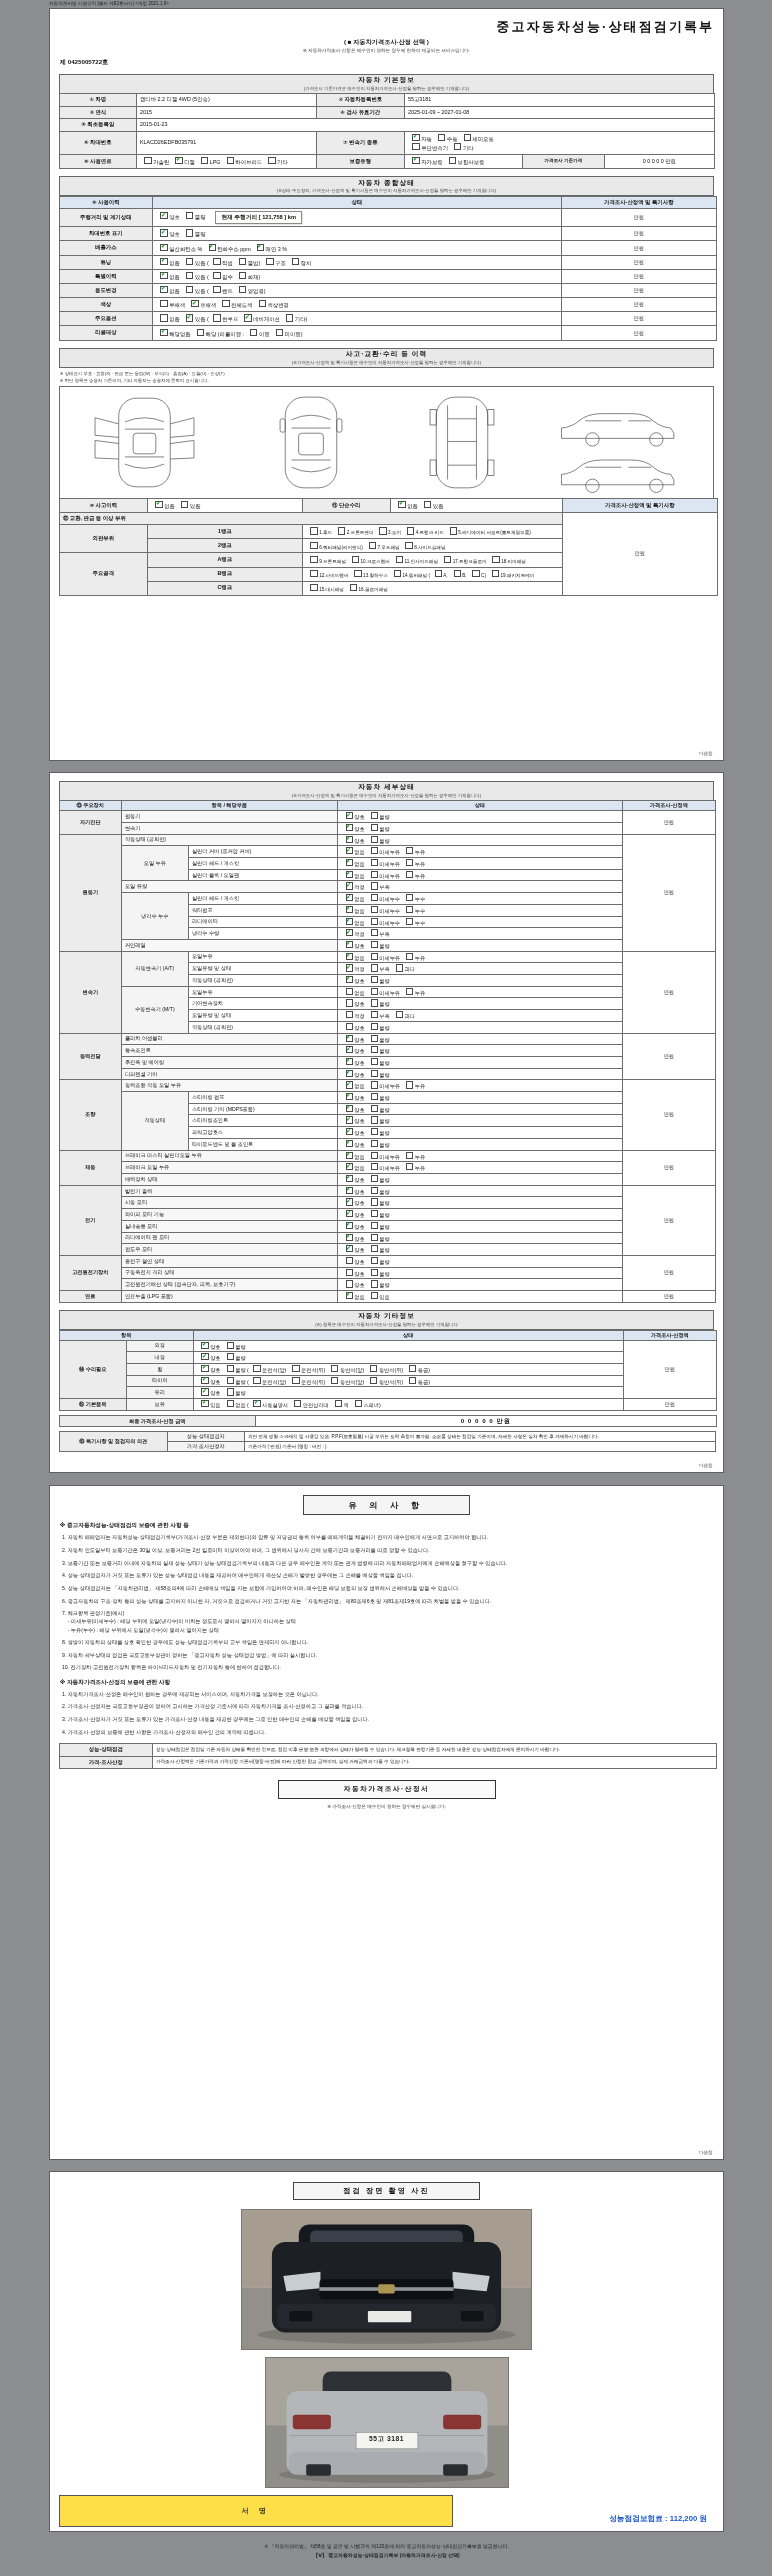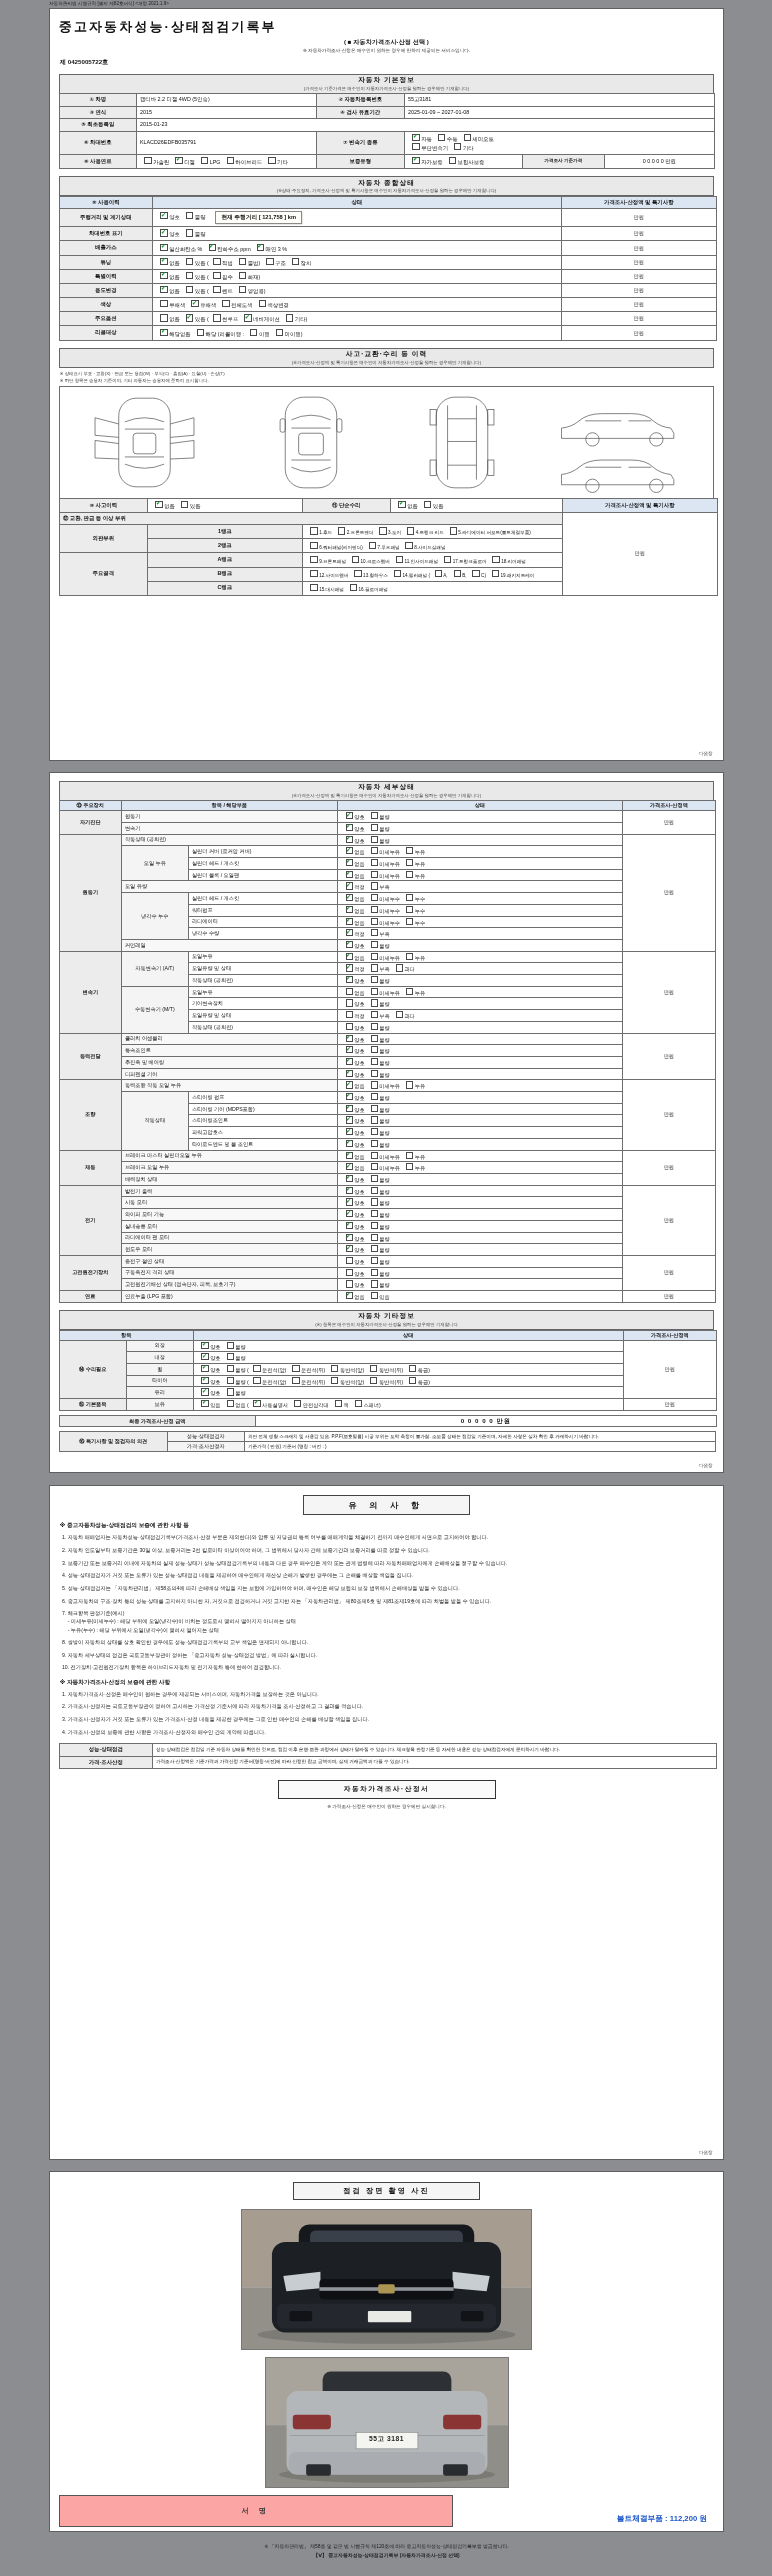--- a/index.html
+++ b/index.html
@@ -9,21 +9,21 @@
     font-family:"Liberation Sans","DejaVu Sans",sans-serif;
     color:#111;
   }
   .meta-line{width:675px;margin:1px auto 2.1px auto;font-size:4.6px;color:#1c1c1c;}
   .page{
     width:675px;margin:0 auto 11.3px auto;background:#fff;
     border:0.5px solid #5f5f5f;box-sizing:border-box;
     padding:6.2px 8.8px;overflow:hidden;position:relative;
   }
   .p1{height:753px}.p2{height:701px}.p3{height:675px}.p4{height:361px}
-  .title{text-align:left;font-size:13px;font-weight:bold;letter-spacing:2.1px;margin-top:3.1px;}
+  .title{text-align:right;font-size:13px;font-weight:bold;letter-spacing:2.1px;margin-top:3.1px;}
   .subtitle{text-align:center;font-size:6.2px;font-weight:bold;margin-top:2.1px;}
   .subnote{text-align:center;font-size:4.6px;color:#333;margin-top:1px;}
   .docno{font-size:6.2px;font-weight:bold;margin:4.1px 0 3.1px 1px;}
   .sec{border:0.5px solid #666;background:#e9e9e9;text-align:center;padding:1.5px 0 2.1px 0;margin-top:7.2px;}
   .sec-t{display:block;font-size:6.7px;font-weight:bold;letter-spacing:1px;}
   .sec-n{display:block;font-size:4.4px;color:#444;margin-top:0.5px;}
   table{border-collapse:collapse;width:100%;table-layout:fixed;margin-top:-0.5px;}
   td{border:0.5px solid #6e6e6e;padding:2.1px 3.1px;font-size:5.4px;text-align:center;vertical-align:middle;line-height:1.35;word-break:break-all;}
   .p2 td{padding:1px 3.1px;font-size:5.2px;}
   td.hd{background:#ececec;font-weight:bold;}
@@ -49,21 +49,21 @@
   .cta{width:216px;margin:11.3px auto 4.1px auto;border:0.8px solid #333;text-align:center;font-size:6.7px;font-weight:bold;padding:4.1px 0;letter-spacing:1.5px;background:#fafafa;}
   .notice-foot{text-align:center;font-size:4.6px;color:#333;margin-top:2.1px;}
   
   .photos-title{width:185px;margin:4.1px auto 8.2px auto;border:0.8px solid #444;text-align:center;font-size:7.2px;font-weight:bold;letter-spacing:2.1px;padding:3.1px 0;background:#f5f5f5;}
   .photo{position:relative;margin:0 auto 7.2px auto;border:0.5px solid #777;line-height:0;}
   .photo1{width:289px;height:139px;}
   .photo2{width:242px;height:129px;}
   .photo svg{width:100%;height:100%;}
   .plate-text{position:absolute;left:50%;top:63%;transform:translate(-50%,-50%);font-size:6.7px;font-weight:bold;color:#222;letter-spacing:0.5px;line-height:1;}
   .sign-row{display:flex;align-items:flex-end;justify-content:space-between;margin-top:5.2px;}
-  .sign-box{width:392px;height:30px;border:0.5px solid #555;background:#fca5a5;display:flex;align-items:center;justify-content:center;font-size:7.2px;font-weight:bold;letter-spacing:4.1px;color:#333;}
+  .sign-box{width:392px;height:30px;border:0.5px solid #555;background:#fde047;display:flex;align-items:center;justify-content:center;font-size:7.2px;font-weight:bold;letter-spacing:4.1px;color:#333;}
   .fee{font-size:7.7px;font-weight:bold;color:#1b57c9;padding:0 7.2px 3.1px 0;}
   .foot-lines{width:675px;margin:2.1px auto 0 auto;text-align:center;font-size:4.9px;color:#1d1d1d;line-height:1.7;}
   .foot-lines .b{font-weight:bold;}
 </style>
 </head>
 <body>
 
 <div class="meta-line">자동차관리법 시행규칙 [별지 제82호서식] &lt;개정 2021.1.9&gt;</div>
 
 <div class="page p1">
@@ -670,21 +670,21 @@
       <rect x="344" y="206" width="48" height="22" rx="4" fill="#2a2d30"></rect>
     </svg>
     <div class="plate-text">55고 3181</div>
   </div>
 
   <div class="sign-row">
     <div class="sign-box">
       <span>서 명</span>
     </div>
     <div class="fee">
-      <span>볼트체결부품 :</span>
+      <span>성능점검보험료 :</span>
       <span>112,200 원</span>
     </div>
   </div>
 </div>
 
 <div class="foot-lines">
   <div>※ 「자동차관리법」 제58조 및 같은 법 시행규칙 제120조에 따라 중고자동차성능·상태점검기록부를 발급합니다.</div>
   <div class="b">【Ⅴ】 중고자동차성능·상태점검기록부 (자동차가격조사·산정 선택)</div>
 </div>
 

